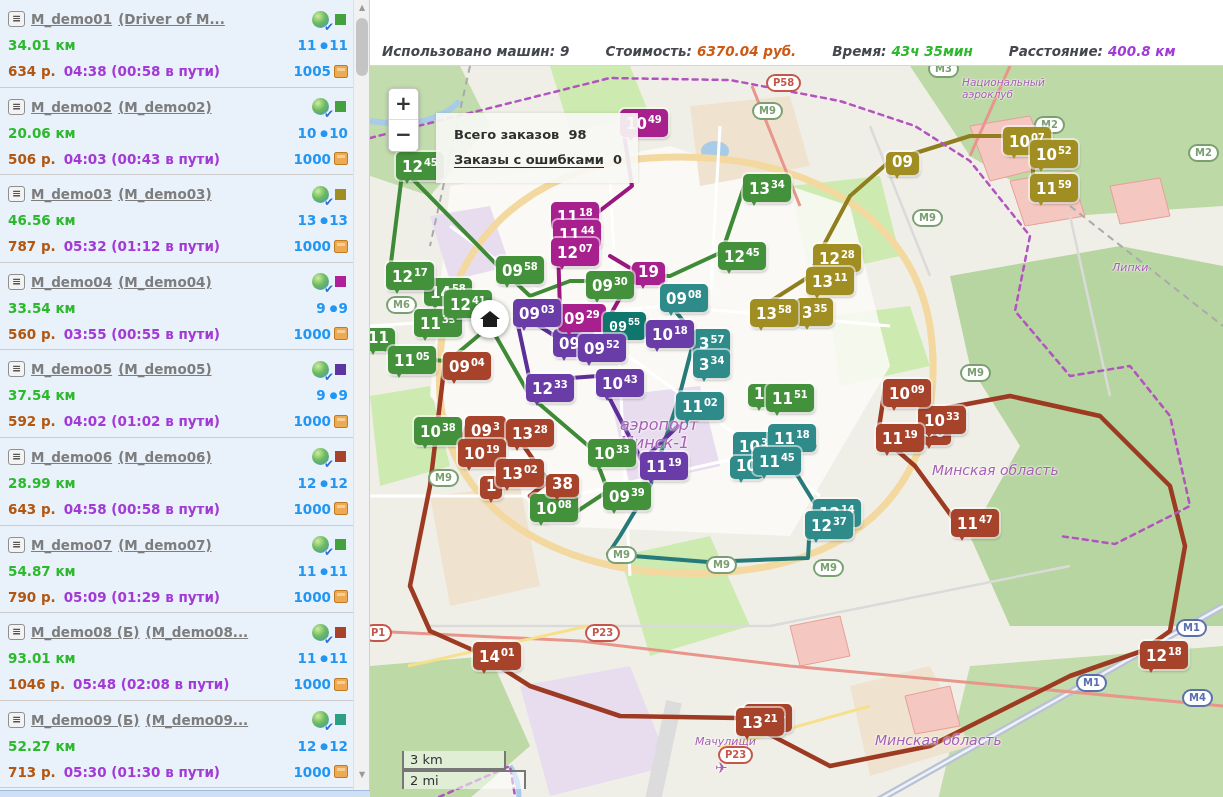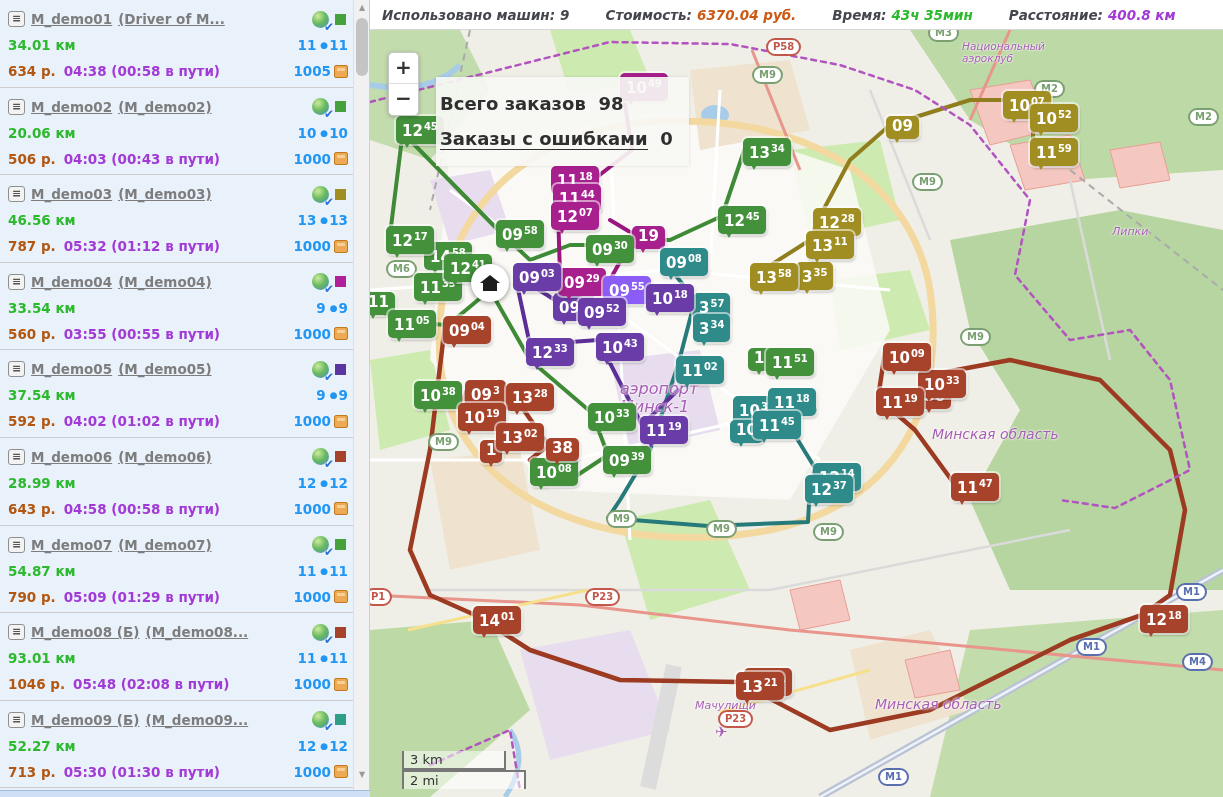--- a/index.html
+++ b/index.html
@@ -40,21 +40,21 @@
   .sb-track { position:absolute; right:0; top:0; width:16px; height:790px; background:#f1f1f1;
     border-left:1px solid #e0e0e0; }
   .sb-arrow { position:absolute; left:0; width:16px; height:16px; color:#9a9a9a;
     font-size:8px; text-align:center; line-height:16px; }
   .sb-thumb { position:absolute; left:2px; top:18px; width:12px; height:58px;
     background:#c4c4c4; border-radius:6px; }
   .sb-bottom { position:absolute; left:0; bottom:0; width:370px; height:7px;
     background:#cfe0f5; border-top:1px solid #9dbce0; }
 
   
-  .right { position:relative; flex:1; display:flex; flex-direction:column; }
+  .right { position:relative; flex:1; display:flex; flex-direction:column;margin-top:36px; }
   .topbar { height:30px; background:#fff; border-bottom:1px solid #d6d6d6; display:flex;
     align-items:center; gap:36px; padding-left:12px; font-style:italic; font-weight:bold;
     font-size:13.5px; white-space:nowrap; }
   .tb-label { color:#45474e; margin-right:5px; }
 
   
   .map { position:relative; flex:1; background:#f0efe7; overflow:hidden; }
   .map svg.bg { position:absolute; left:0; top:0; }
 
   .mk { position:absolute; border-radius:5px; color:#fff; padding:1px 6px 3px;
@@ -81,21 +81,21 @@
     text-shadow:0 0 2px #fff,0 0 3px #fff; z-index:4; line-height:1.15; }
 
   .zoomctl { position:absolute; left:18px; top:22px; width:31px; background:#fff;
     border:1px solid #c6c6c6; border-radius:5px; box-shadow:0 1px 4px rgba(0,0,0,.25);
     z-index:60; }
   .zbtn { display:block; width:100%; height:31px; font-size:20px; font-weight:bold;
     color:#333; text-align:center; line-height:29px; cursor:pointer; }
   .zbtn:first-child { border-bottom:1px solid #ddd; }
 
   .infobox { position:absolute; left:66px; top:47px; background:rgba(247,247,244,.92);
-    padding:9px 16px 10px 4px; font-size:18px; font-weight:bold; color:#2f2f2f;
+    padding:9px 16px 10px 18px; font-size:13px; font-weight:bold; color:#2f2f2f;
     line-height:1.95; z-index:50; box-shadow:0 0 3px rgba(0,0,0,.12); white-space:nowrap; }
   .infobox .u { border-bottom:1.5px solid #2f2f2f; }
 
   .scalebox { position:absolute; left:12px; bottom:8px; z-index:40; font-size:13px;
     color:#333;padding-left:20px; }
   .scale-km { width:104px; border:2px solid #777; border-top:none;
     background:rgba(255,255,255,.55); padding:1px 0 1px 6px; }
   .scale-mi { width:124px; border:2px solid #777; border-bottom:none;
     background:rgba(255,255,255,.55); padding:1px 0 1px 6px; }
 </style>
@@ -468,21 +468,21 @@
           <div class="mk" style="left: 396px; top: 318px; --c: #44913c; background: rgb(68, 145, 60); z-index: 37;">11<i>51</i></div>
           <div class="mk" style="left: 44px; top: 351px; --c: #44913c; background: rgb(68, 145, 60); z-index: 38;">10<i>38</i></div>
           <div class="mk" style="left: 218px; top: 373px; --c: #44913c; background: rgb(68, 145, 60); z-index: 39;">10<i>33</i></div>
           <div class="mk" style="left: 233px; top: 416px; --c: #44913c; background: rgb(68, 145, 60); z-index: 40;">09<i>39</i></div>
           <div class="mk" style="left: 18px; top: 280px; --c: #44913c; background: rgb(68, 145, 60); z-index: 41;">11<i>05</i></div>
           <div class="mk" style="left: 181px; top: 136px; --c: #a81f8e; background: rgb(168, 31, 142); z-index: 42;">11<i>18</i></div>
           <div class="mk" style="left: 183px; top: 154px; --c: #a81f8e; background: rgb(168, 31, 142); z-index: 43;">11<i>44</i></div>
           <div class="mk" style="left: 181px; top: 172px; --c: #a81f8e; background: rgb(168, 31, 142); z-index: 44;">12<i>07</i></div>
           <div class="mk" style="left: 250px; top: 43px; --c: #a81f8e; background: rgb(168, 31, 142); z-index: 45;">10<i>49</i></div>
           <div class="mk" style="left: 188px; top: 238px; --c: #a81f8e; background: rgb(168, 31, 142); z-index: 46;">09<i>29</i></div>
-          <div class="mk" style="left: 233px; top: 246px; --c: #a81f8e; background: #8b5cf6; z-index: 47;">09<i>55</i></div>
+          <div class="mk" style="left: 233px; top: 246px; --c: #a81f8e; background: #0f766e; z-index: 47; font-family: Liberation Mono, monospace;">09<i>55</i></div>
           <div class="mk" style="left: 143px; top: 233px; --c: #6a3ca8; background: rgb(106, 60, 168); z-index: 48;">09<i>03</i></div>
           <div class="mk" style="left: 208px; top: 268px; --c: #6a3ca8; background: rgb(106, 60, 168); z-index: 49;">09<i>52</i></div>
           <div class="mk" style="left: 276px; top: 254px; --c: #6a3ca8; background: rgb(106, 60, 168); z-index: 50;">10<i>18</i></div>
           <div class="mk" style="left: 226px; top: 303px; --c: #6a3ca8; background: rgb(106, 60, 168); z-index: 51;">10<i>43</i></div>
           <div class="mk" style="left: 156px; top: 308px; --c: #6a3ca8; background: rgb(106, 60, 168); z-index: 52;">12<i>33</i></div>
           <div class="mk" style="left: 270px; top: 386px; --c: #6a3ca8; background: rgb(106, 60, 168); z-index: 53;">11<i>19</i></div>
           <div class="mk" style="left: 290px; top: 218px; --c: #2e8b8a; background: rgb(46, 139, 138); z-index: 54;">09<i>08</i></div>
           <div class="mk" style="left: 306px; top: 326px; --c: #2e8b8a; background: rgb(46, 139, 138); z-index: 55;">11<i>02</i></div>
           <div class="mk" style="left: 398px; top: 358px; --c: #2e8b8a; background: rgb(46, 139, 138); z-index: 56;">11<i>18</i></div>
           <div class="mk" style="left: 383px; top: 381px; --c: #2e8b8a; background: rgb(46, 139, 138); z-index: 57;">11<i>45</i></div>

